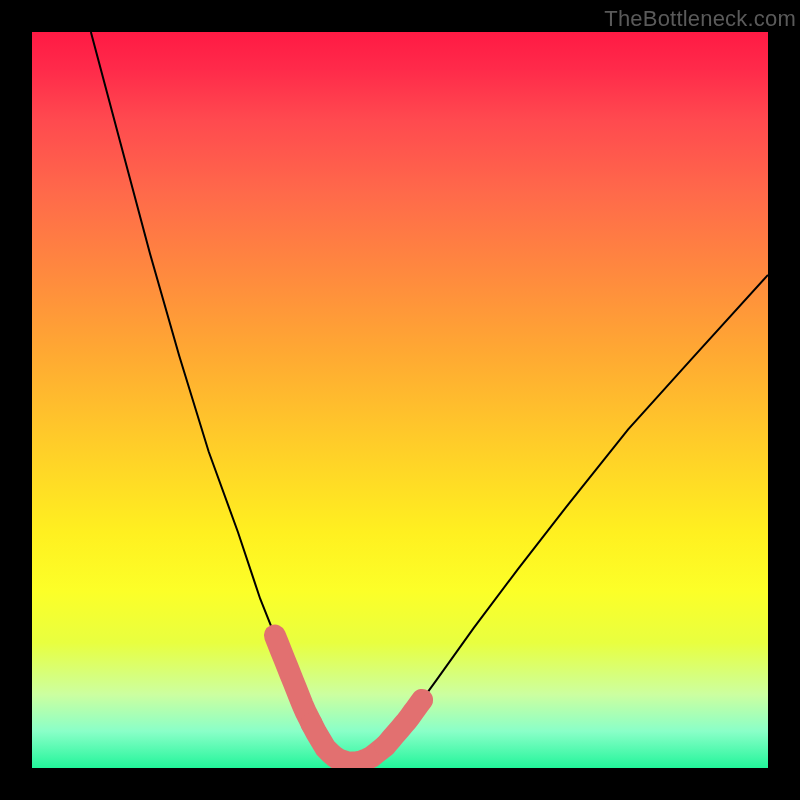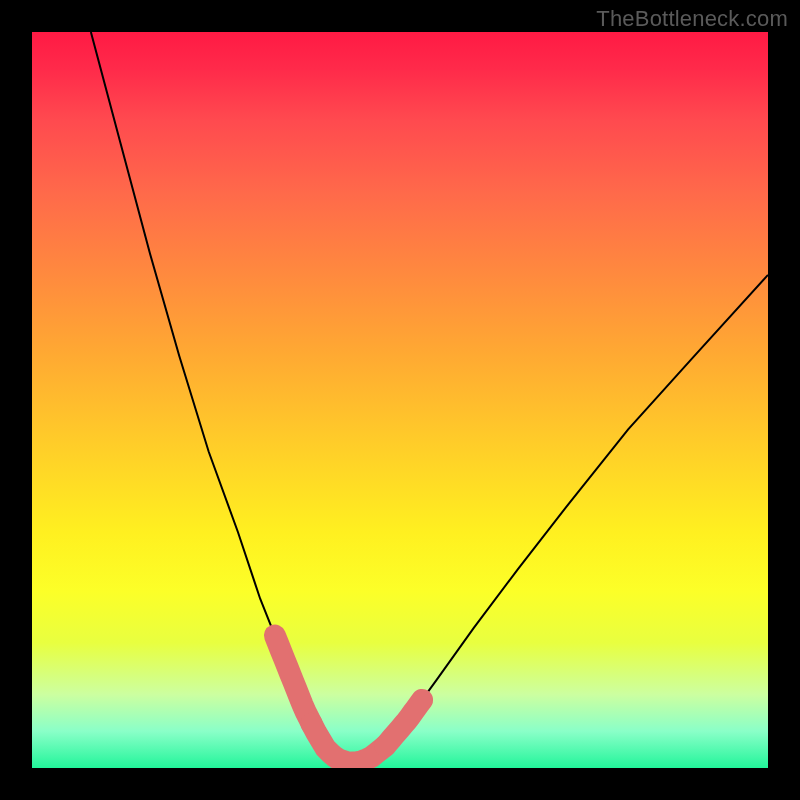--- a/index.html
+++ b/index.html
@@ -7,21 +7,21 @@
     width: 800px;
     height: 800px;
     background: #000;
     position: relative;
     font-family: Arial, sans-serif;
     overflow: hidden;
   }
   .watermark {
     position: absolute;
     top: 6px;
-    right: 12px;
+    right: 4px;
     color: #5a5a5a;
     font-size: 22px;
     font-weight: 500;
     z-index: 10;
     letter-spacing: 0.2px;
   }
   .plot-area {
     position: absolute;
     left: 32px;
     top: 32px;

